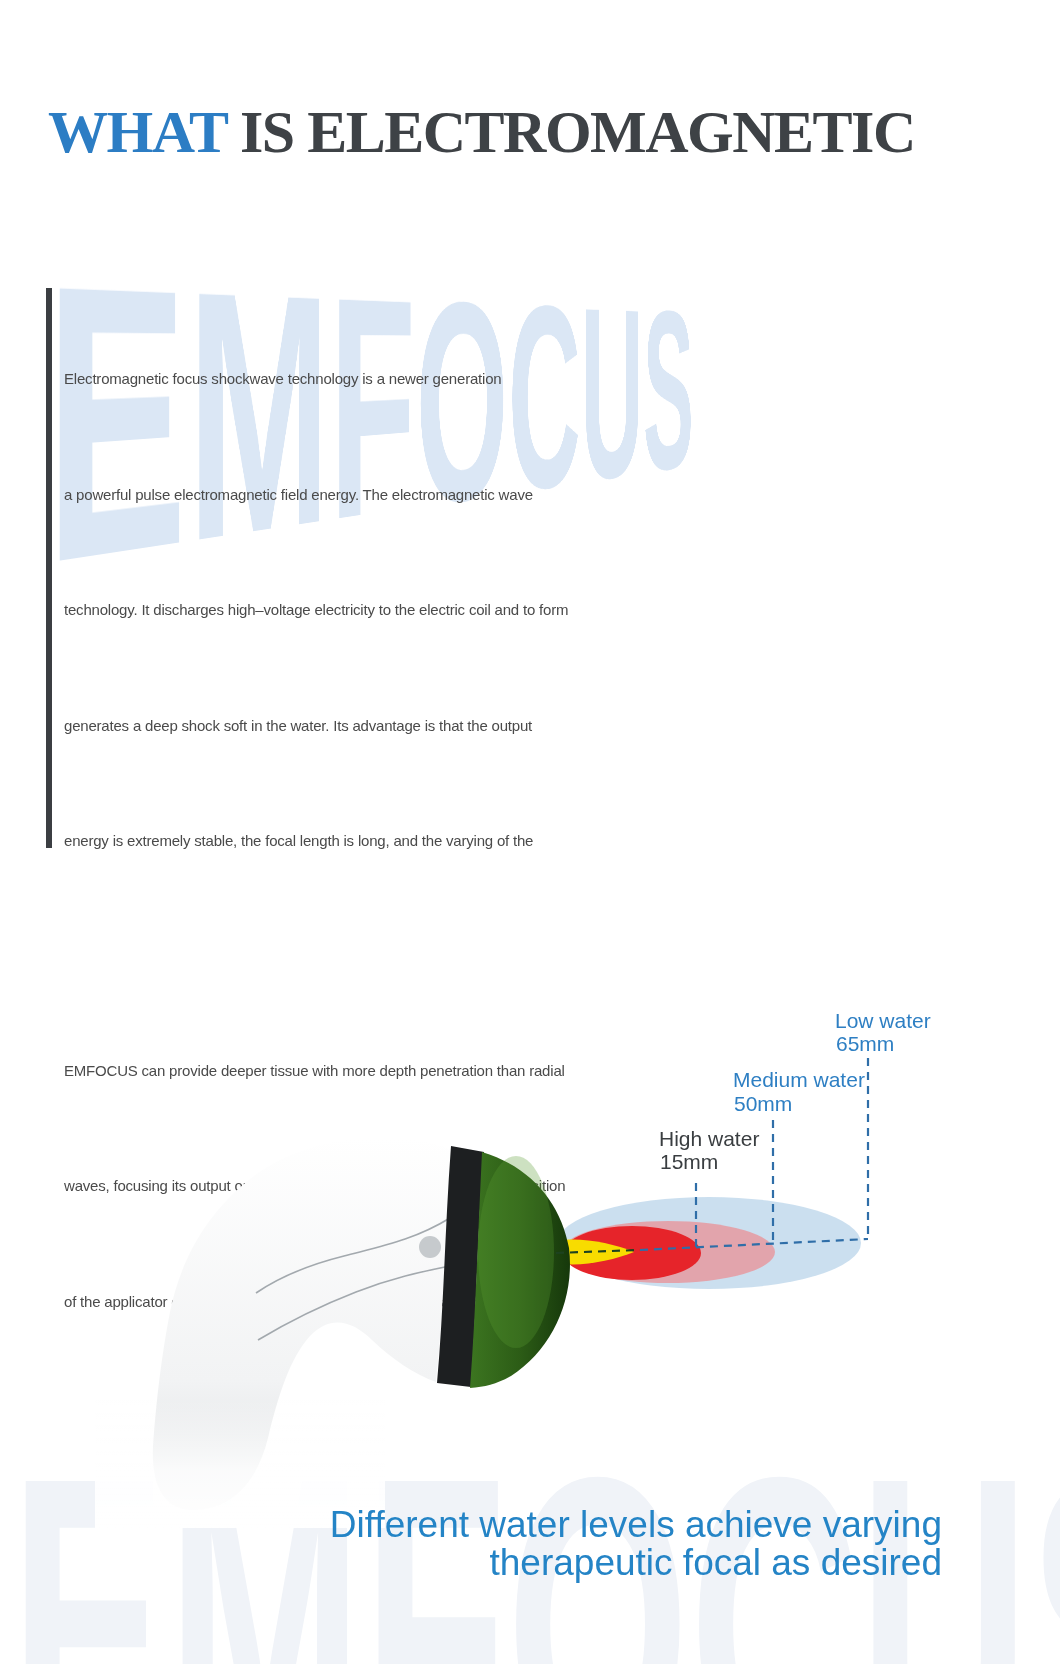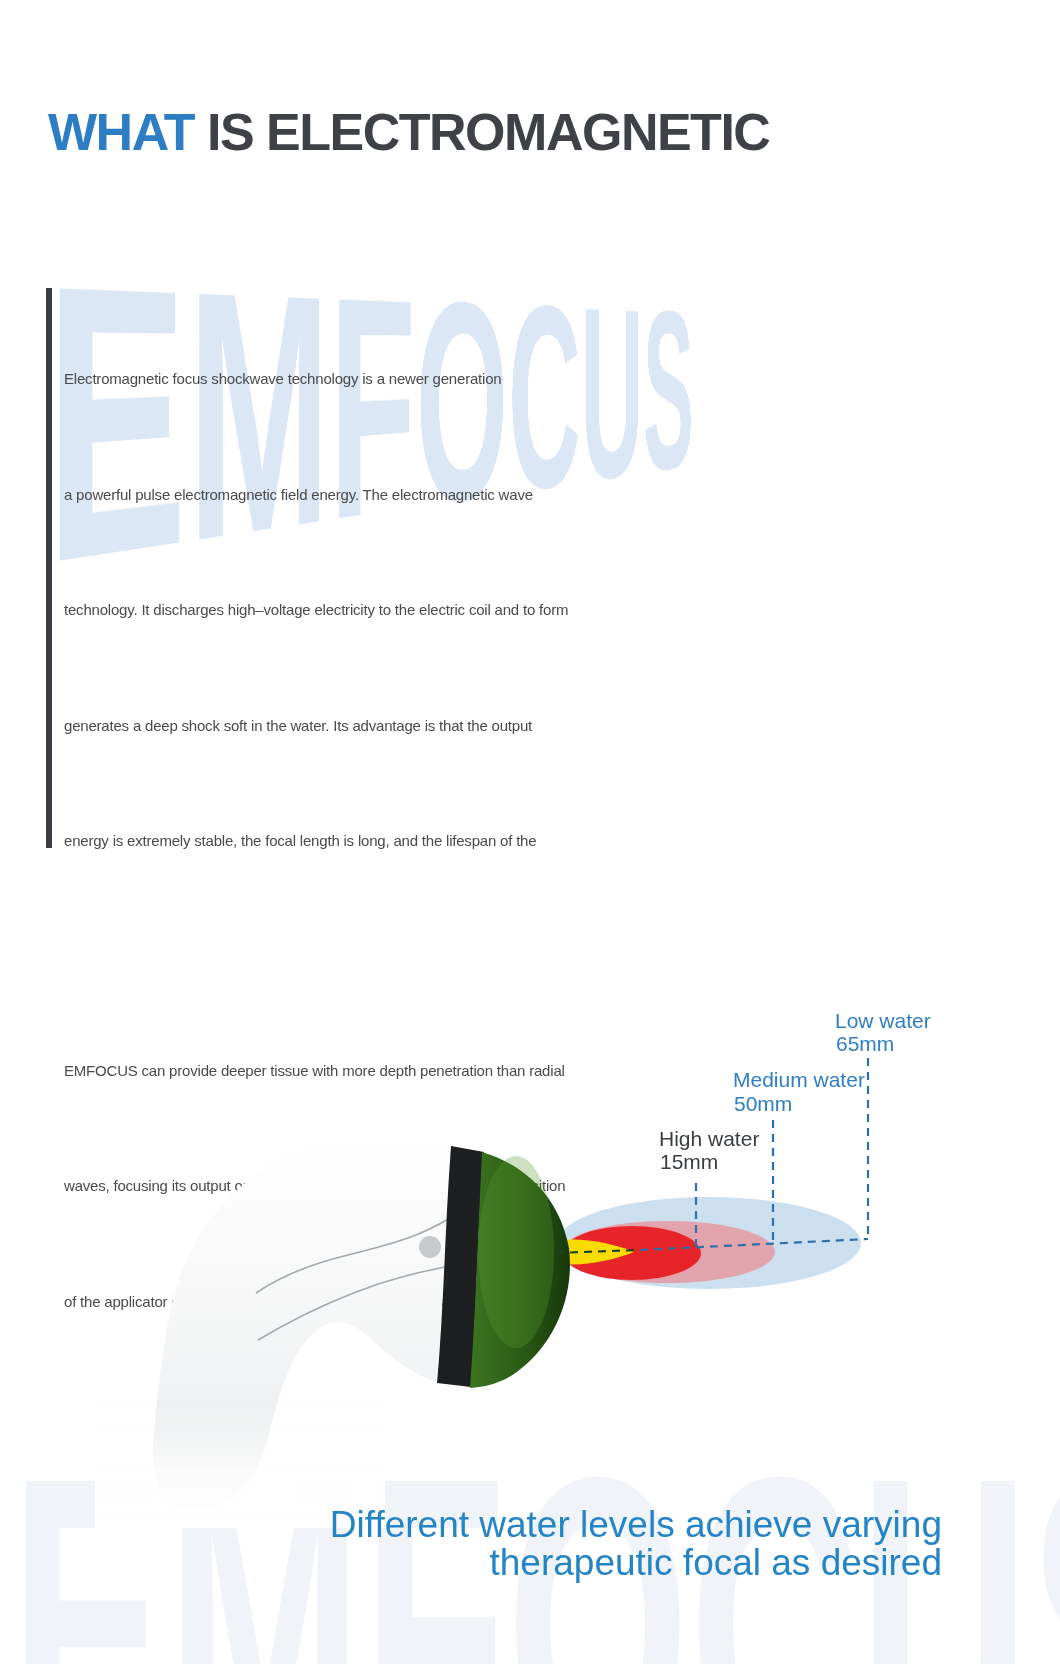--- a/index.html
+++ b/index.html
@@ -5,22 +5,22 @@
   html,body{margin:0;padding:0;background:#ffffff;}
   .page{position:relative;width:1060px;height:1664px;background:#fff;overflow:hidden;
         font-family:"Liberation Sans","DejaVu Sans",sans-serif;}
   
   .wm{position:absolute;z-index:0;font-weight:bold;line-height:1;white-space:nowrap;user-select:none;}
   .wm-top{top:225px;left:44px;font-size:400px;color:#dbe7f5;
           transform:perspective(700px) rotateY(26deg) scaleX(0.66);transform-origin:left 30%;}
   .wm-bottom{top:1415px;left:10px;font-size:420px;color:#f0f3f8;
           transform:scaleX(0.56);transform-origin:left top;}
   
-  .title{position:absolute;z-index:1;left:48px;top:92px;font-size:52px;font-weight:bold;
-         line-height:80px;letter-spacing:-1.5px;color:#3e4246;}
+  .title{position:absolute;z-index:1;left:48px;top:92px;font-size:60px;font-weight:bold;
+         line-height:80px;letter-spacing:-1.5px;color:#3e4246;font-family:Liberation Serif, serif;}
   .title .hl{color:#2c7dc4;}
   
   .copy{position:absolute;z-index:1;left:46px;top:283px;width:960px;padding-left:18px;}
   .copy .bar{position:absolute;left:0;top:5px;width:6px;height:560px;background:#3b3e42;}
   .copy p{margin:0 0 37px 0;font-size:15px;line-height:38.5px;letter-spacing:-0.2px;
           color:#4a4a4a;white-space:pre-wrap;}
   .copy p span{display:block;}
   
   .diagram{position:absolute;z-index:2;left:0;top:0;width:1060px;height:1664px;}
   .diagram text{font-family:"Liberation Sans","DejaVu Sans",sans-serif;font-size:21px;}
@@ -41,21 +41,21 @@
     <div><span class="hl">WHAT</span><span> IS ELECTROMAGNETIC</span></div>
   </div>
 
   <div class="copy">
     <div class="bar"></div>
     <p>
       <span>Electromagnetic focus shockwave technology is a newer generation</span>
       <span>a powerful pulse electromagnetic field energy. The electromagnetic wave</span>
       <span>technology. It discharges high–voltage electricity to the electric coil and to form</span>
       <span>generates a deep shock soft in the water. Its advantage is that the output</span>
-      <span>energy is extremely stable, the focal length is long, and the lifespan of the</span>
+      <span>energy is extremely stable, the focal length is long, and the varying of the</span>
     </p>
     <p>
       <span>EMFOCUS can provide deeper tissue with more depth penetration than radial</span>
       <span>waves, focusing its output on more localized and deeper regions. The position</span>
       <span>of the applicator on the skin is minimally affected, limiting damage to the</span>
     </p>
 
   </div>
 
   <svg class="diagram" viewBox="0 0 1060 1664" xmlns="http://www.w3.org/2000/svg">

